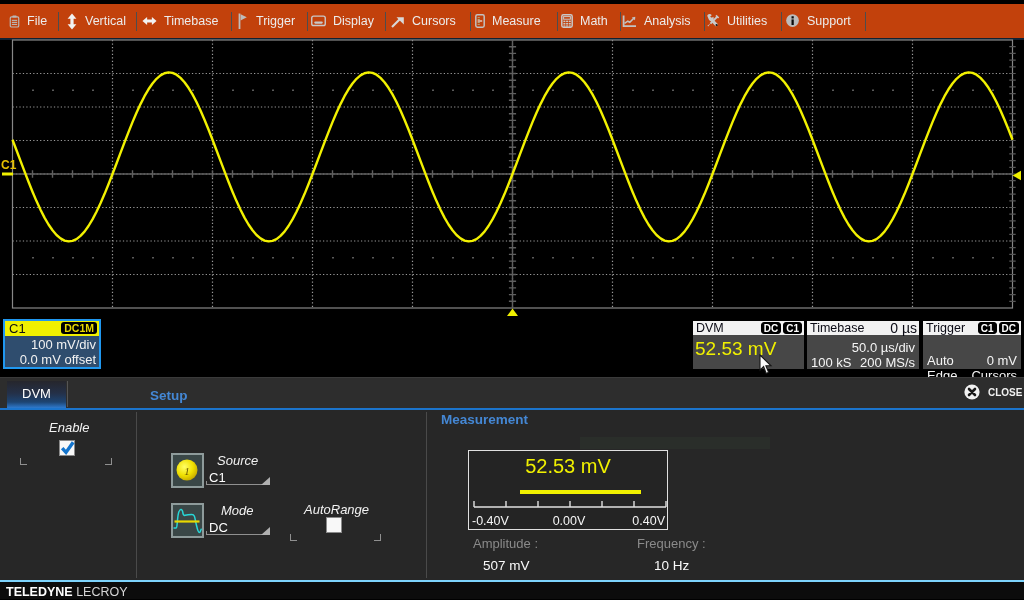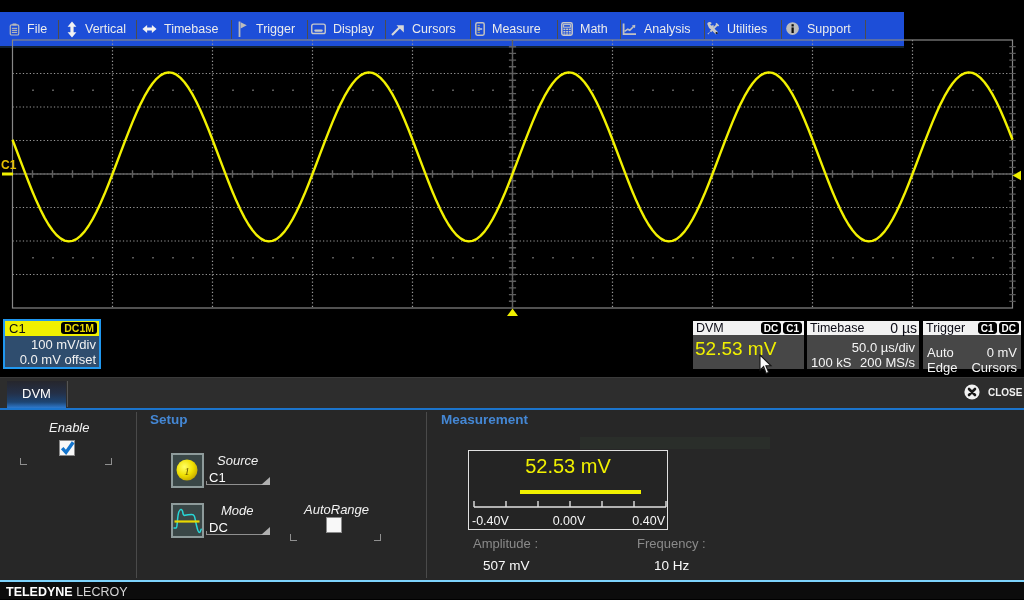--- a/index.html
+++ b/index.html
@@ -1,18 +1,18 @@
 <!DOCTYPE html>
 <html><head><meta charset="utf-8">
 <style>
 *{margin:0;padding:0;box-sizing:border-box}
 html,body{width:1024px;height:600px;background:#000;overflow:hidden;font-family:"Liberation Sans",sans-serif;position:relative}
 .abs{position:absolute}
 
-#menubar{position:absolute;left:0;top:12px;width:904px;height:36px;background:#1d4ed8;border-bottom:2px solid #122132}
+#menubar{position:absolute;left:0;top:4px;width:1024px;height:36px;background:#c2410c;border-bottom:2px solid #122132}
 .mi{position:absolute;top:0;height:34px;display:flex;align-items:center;color:#ececec;font-size:12.5px}
 .mi svg{margin-right:7px}
 .mdiv{position:absolute;top:8px;height:19px;width:1px;background:#4d4d4d}
 
 .dbox{position:absolute;top:321px;height:48px;background:#474747;font-size:13px}
 .dhead{height:14px;background:#f2f2f2;color:#0a0a14;display:flex;align-items:center;padding:0 2px 0 3px;font-size:12.5px;line-height:14px}
 .dhead .sp{flex:1}
 .badge{background:#000;color:#fff;border:1px solid #000;border-radius:3px;font-size:10px;font-weight:bold;padding:0 2px;height:12px;line-height:11px;margin-left:2px}
 .drow{display:flex;justify-content:space-between;color:#f5f5f5;padding:0 4px;line-height:15px}
 
@@ -174,21 +174,21 @@
       <span>200 MS/s</span>
     </div>
 </div>
 <div class="dbox" style="left:923px;width:98px">
   <div class="dhead">
       <span>Trigger</span>
       <span class="sp"></span>
       <span class="badge">C1</span>
       <span class="badge">DC</span>
     </div>
-  <div class="drow" style="padding-top:10px">
+  <div class="drow" style="padding-top:18px">
       <span>Auto</span>
       <span>0 mV</span>
     </div>
   <div class="drow">
       <span>Edge</span>
       <span>Cursors</span>
     </div>
 </div>
 
 <div id="tabbar"></div>
@@ -206,21 +206,21 @@
 <div class="vdiv" style="left:136px;top:412px;height:166px"></div>
 <div class="vdiv" style="left:426px;top:412px;height:166px"></div>
 <div class="ital" style="left:49px;top:420px">Enable</div>
 <div class="cbx" style="left:59px;top:440px">
     <svg width="17" height="17" viewBox="0 0 17 17" style="position:absolute;left:-1px;top:-2px">
       <path d="M3.2 9.2 L7 13.4 L14.2 3.2" fill="none" stroke="#1474cc" stroke-width="3.4"></path>
     </svg>
   </div>
 <div class="brk bl" style="left:20px;top:458px"></div>
 <div class="brk br" style="left:105px;top:458px"></div>
-<div class="slabel" style="left:150px;top:412px">Setup</div>
+<div class="slabel" style="left:150px;top:388px">Setup</div>
 
 <div class="ibtn" style="top:453px"><svg width="29" height="31" viewBox="0 0 29 31">
       <defs>
         <radialGradient id="ball" cx="0.38" cy="0.35" r="0.75">
           <stop offset="0" stop-color="#ffff66"></stop>
           <stop offset="0.55" stop-color="#f0e000"></stop>
           <stop offset="0.85" stop-color="#cdb400"></stop>
           <stop offset="1" stop-color="#a88d00"></stop>
         </radialGradient>
       </defs>

